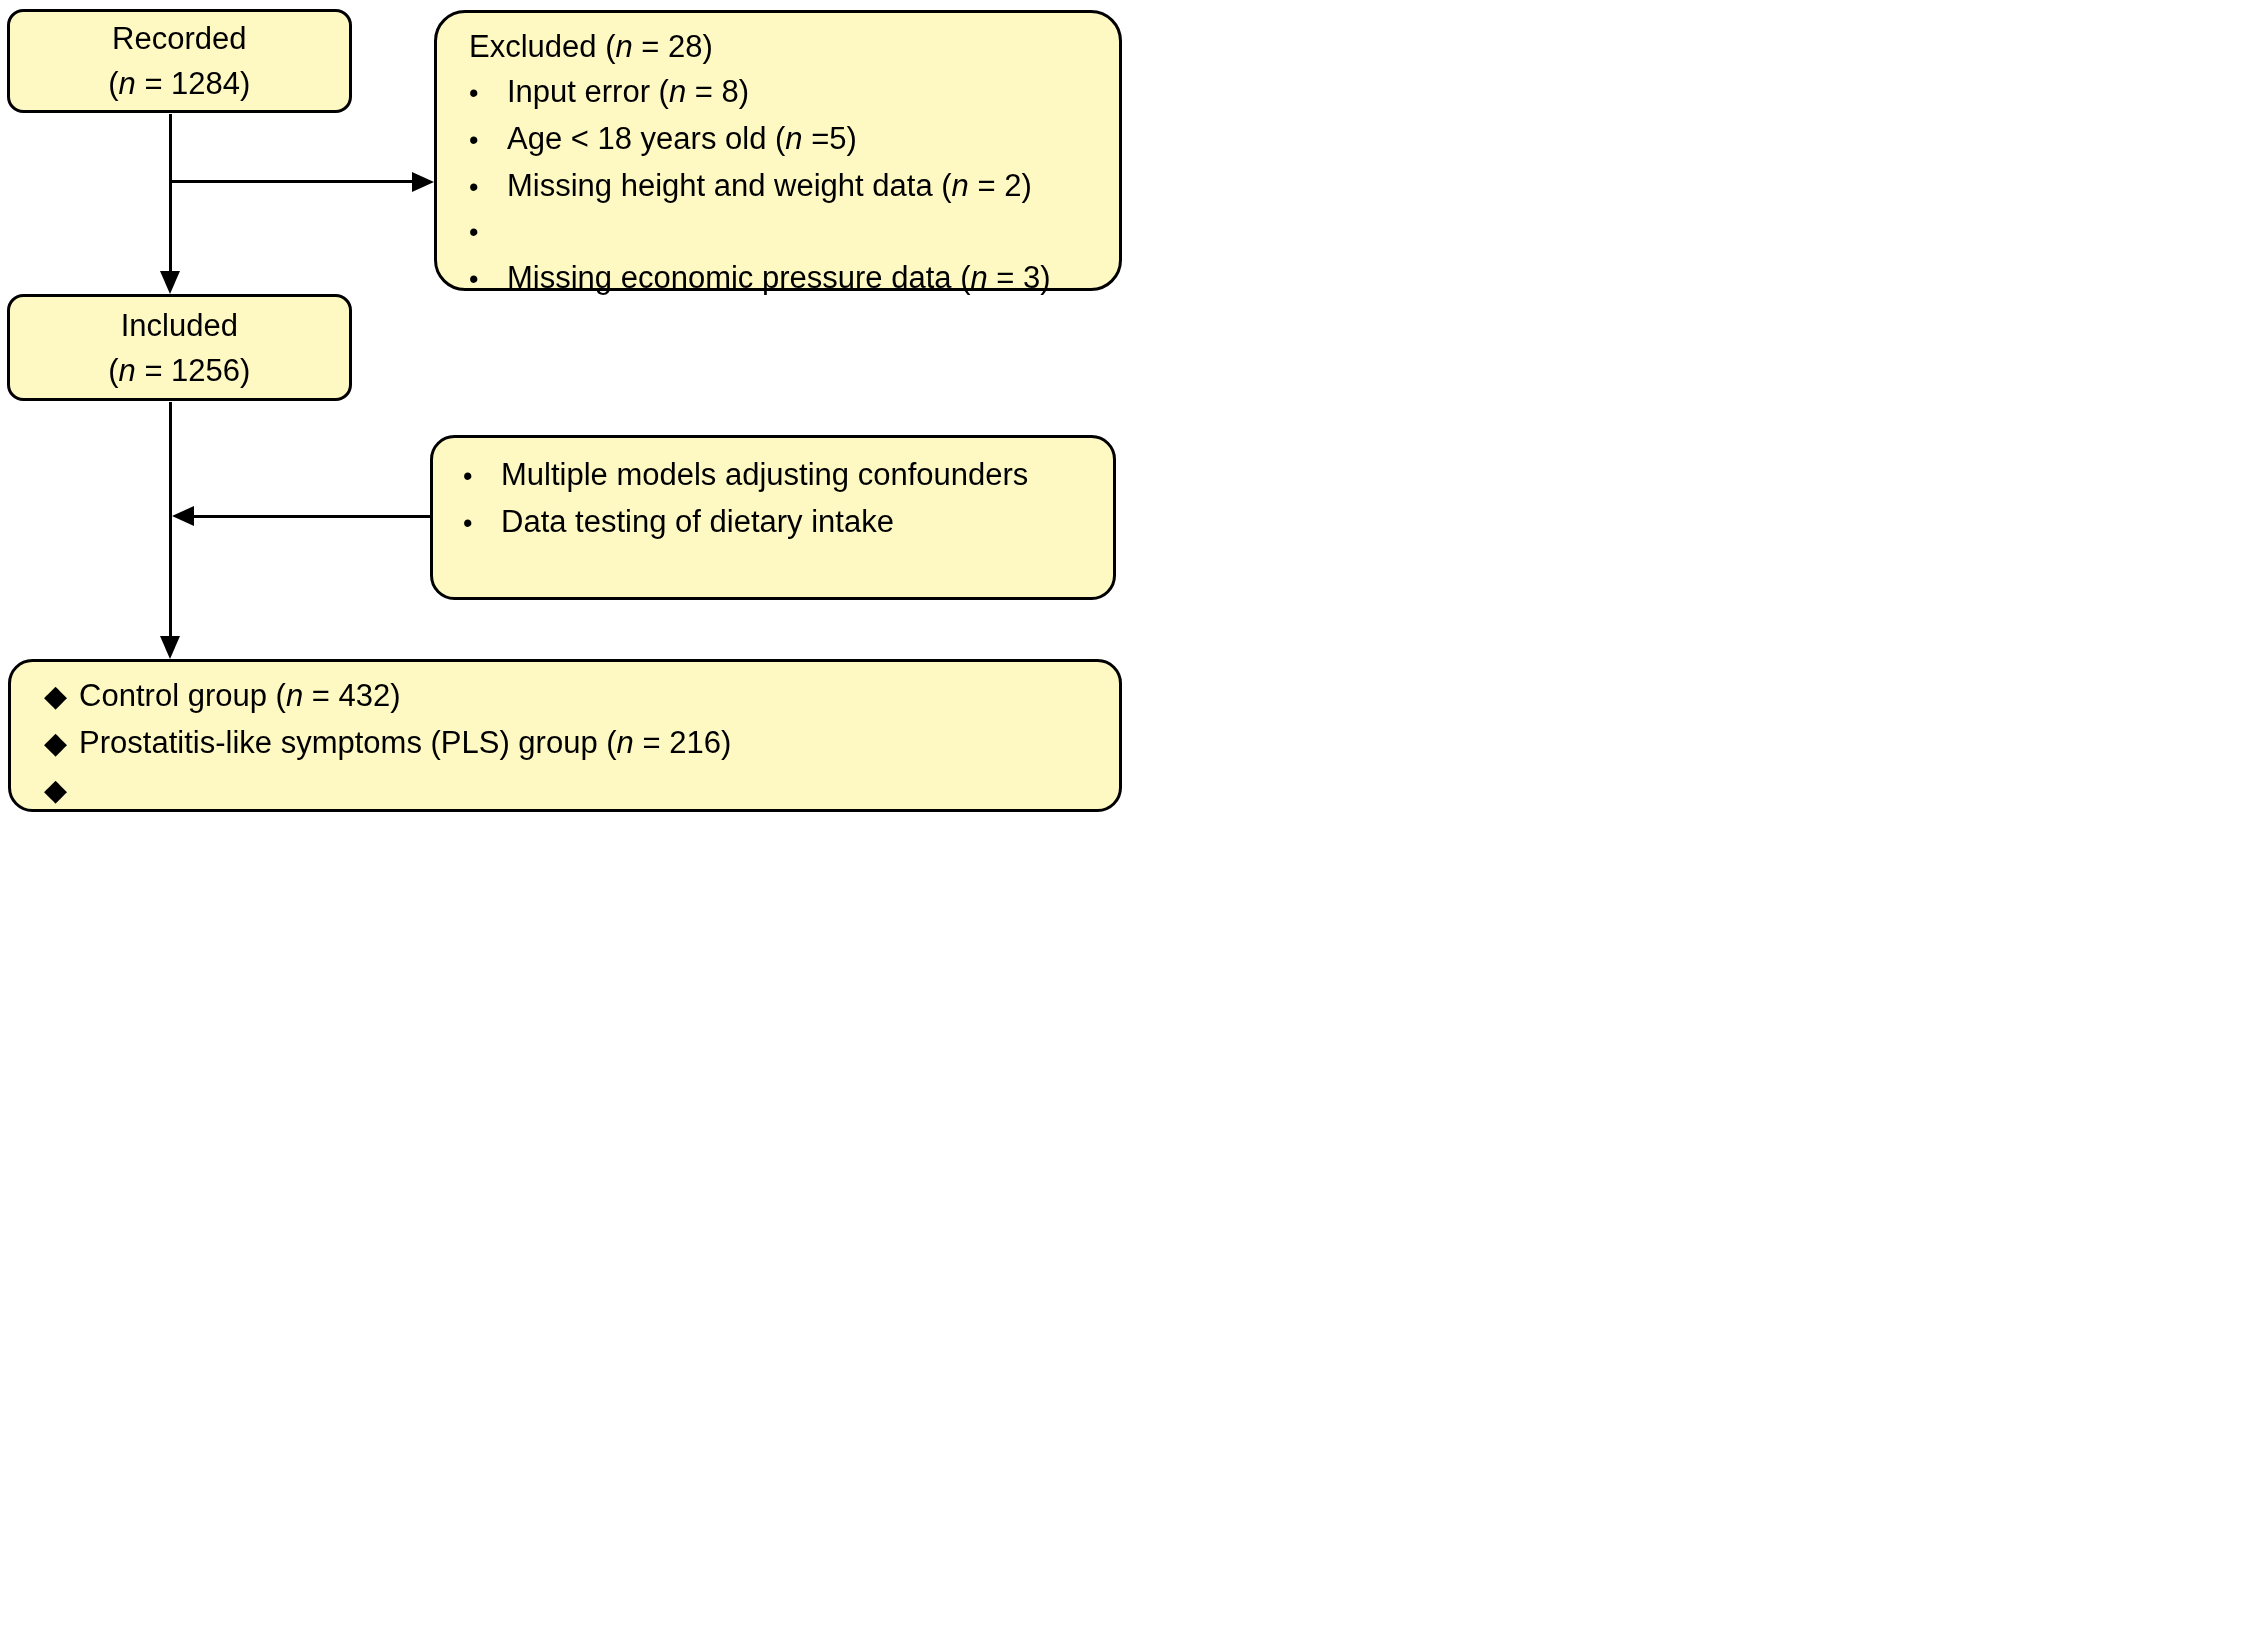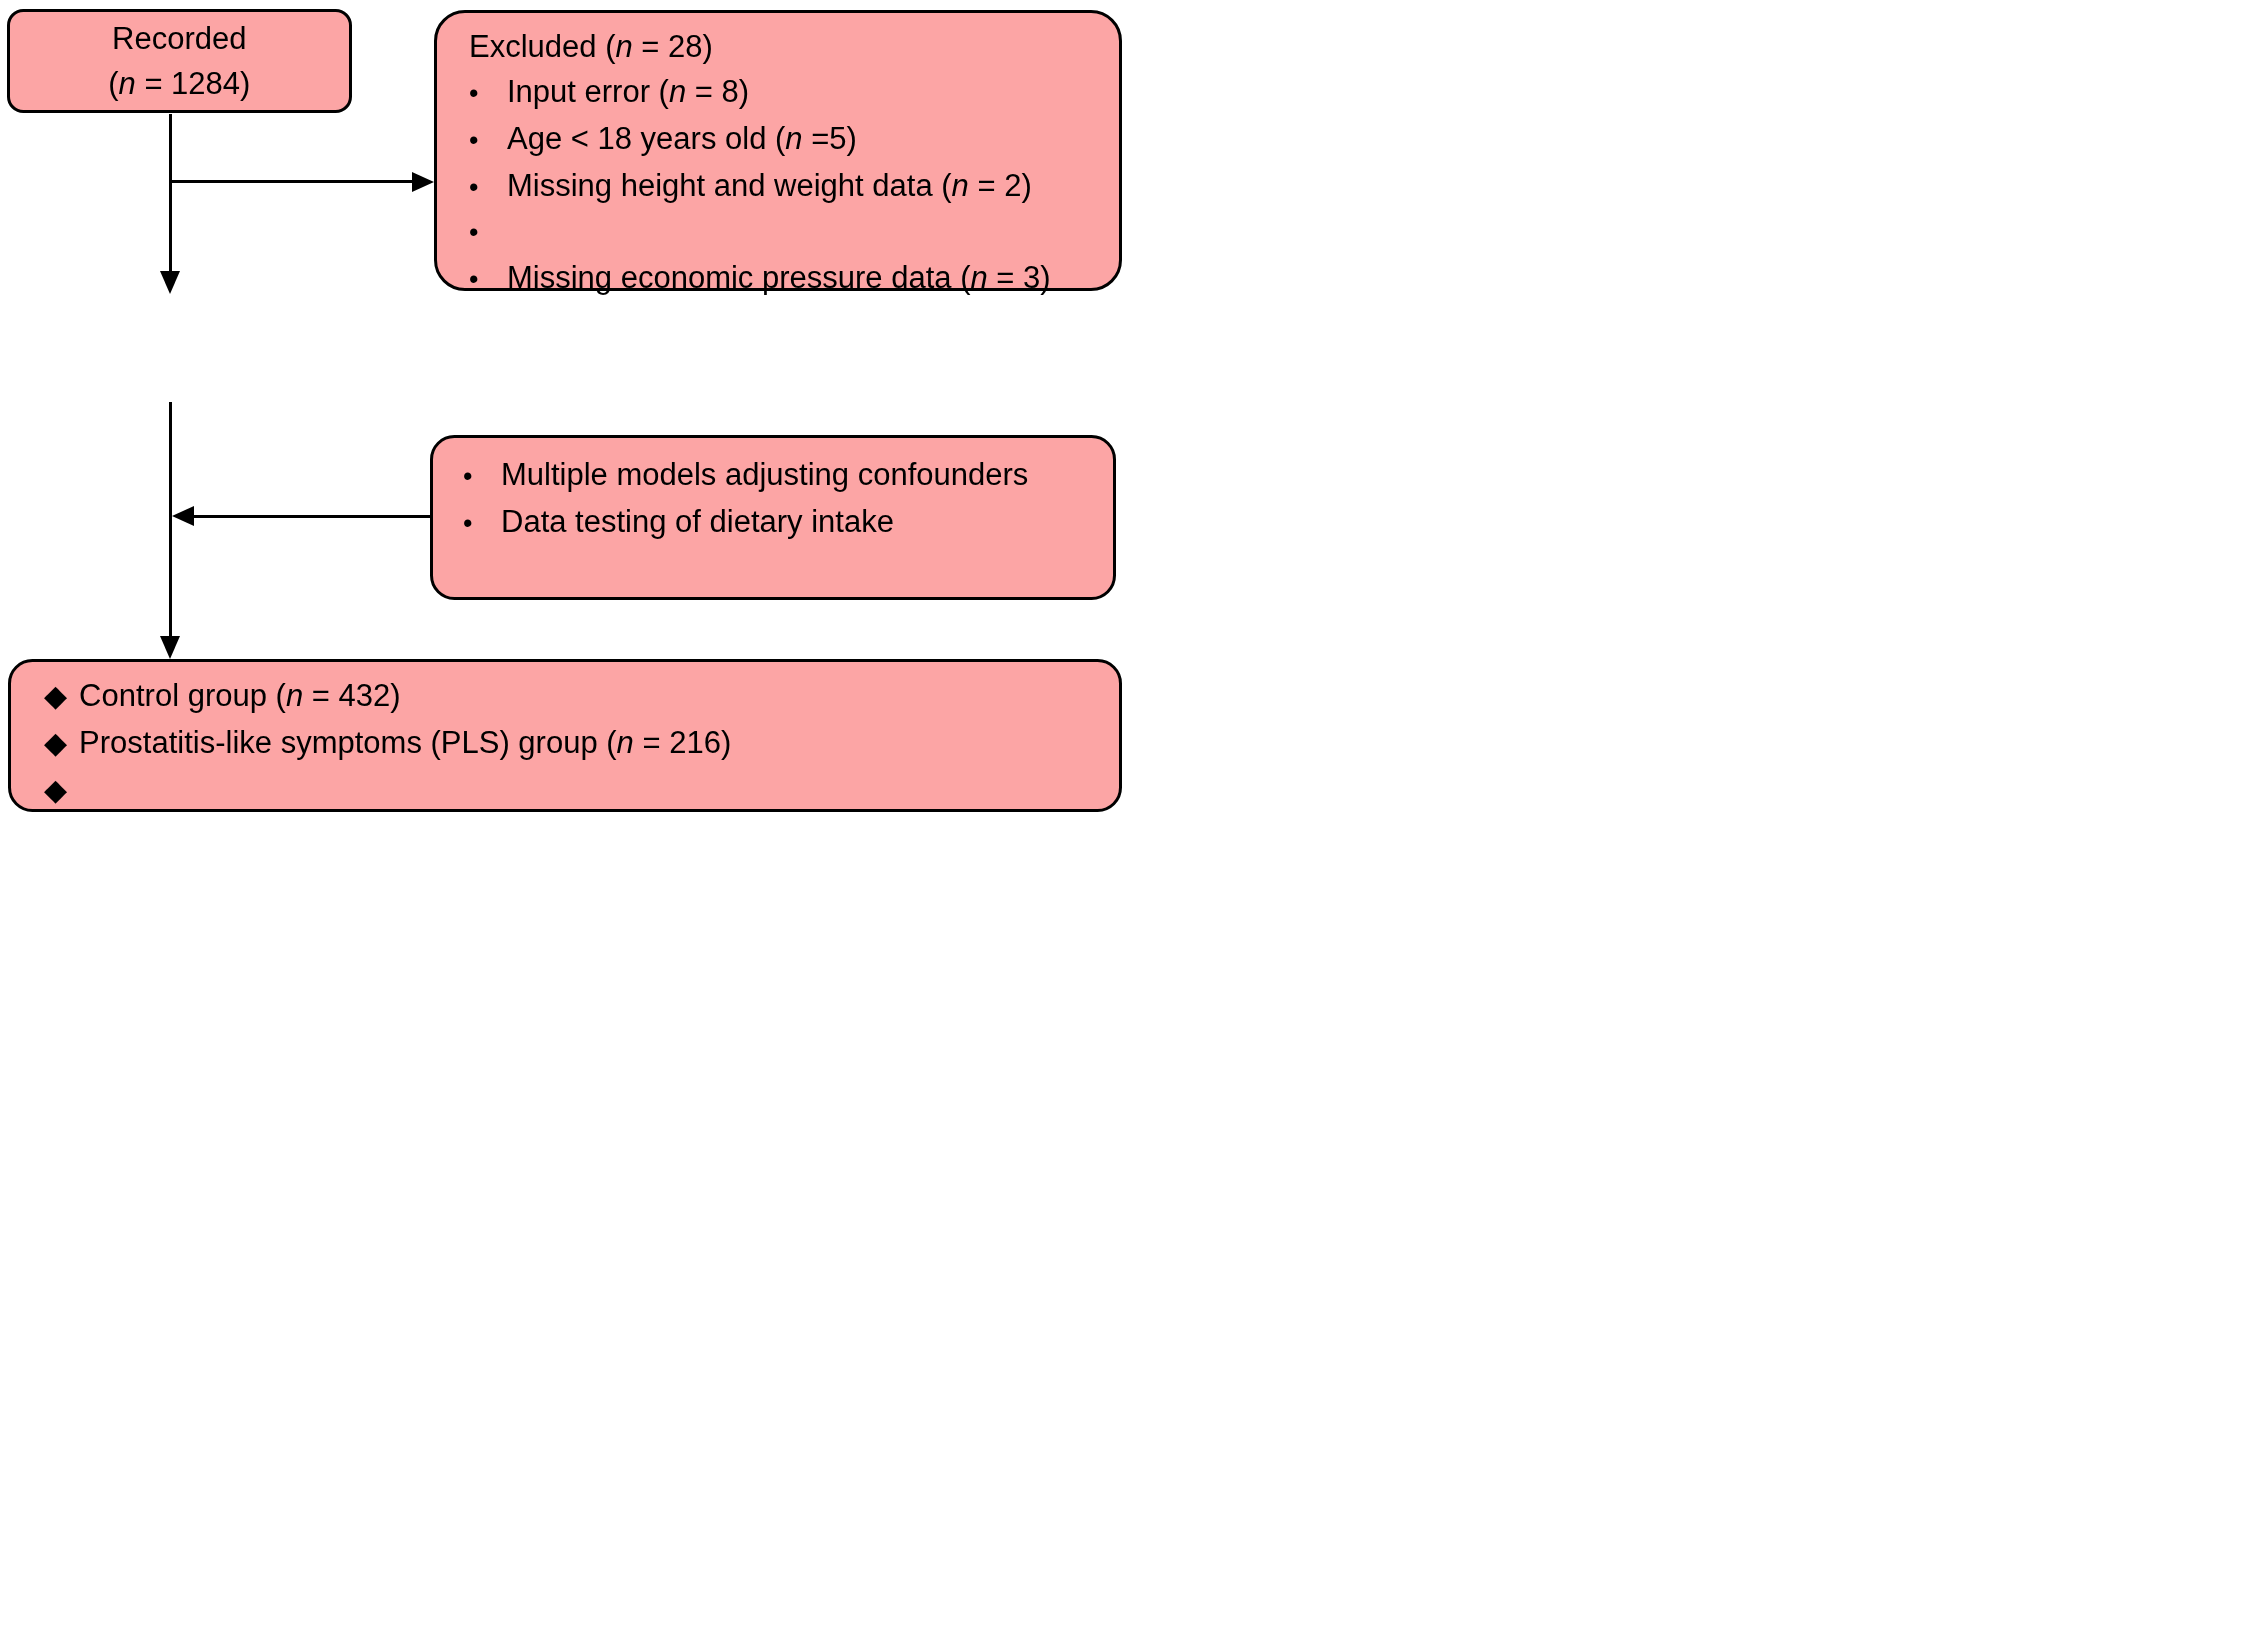--- a/index.html
+++ b/index.html
@@ -11,21 +11,21 @@
     position: relative;
     width: 1131px;
     height: 817px;
     background: #ffffff;
     font-family: "Liberation Sans", sans-serif;
     color: #000000;
     overflow: hidden;
   }
   .box {
     position: absolute;
-    background: #fca5a5;
+    background: #fef9c3;
     border: 3.4px solid #000000;
     box-sizing: border-box;
   }
   .box.small {
     border-radius: 16.3px;
     display: flex;
     flex-direction: column;
     align-items: center;
     justify-content: center;
     text-align: center;
@@ -136,20 +136,24 @@
     </div>
     <div class="bullet-row">
       <span class="dot">•</span>
     </div>
     <div class="bullet-row">
       <span class="dot">•</span>
       <span class="txt">Missing economic pressure data (<i>n</i> = 3)</span>
     </div>
   </div>
 
+  <div class="box small" id="included-box">
+    <div class="centered-line">Included</div>
+    <div class="centered-line">(<i>n</i> = 1256)</div>
+  </div>
 
   <div class="box list-box" id="analysis-box">
     <div class="bullet-row">
       <span class="dot">•</span>
       <span class="txt">Multiple models adjusting confounders</span>
     </div>
     <div class="bullet-row">
       <span class="dot">•</span>
       <span class="txt">Data testing of dietary intake</span>
     </div>

